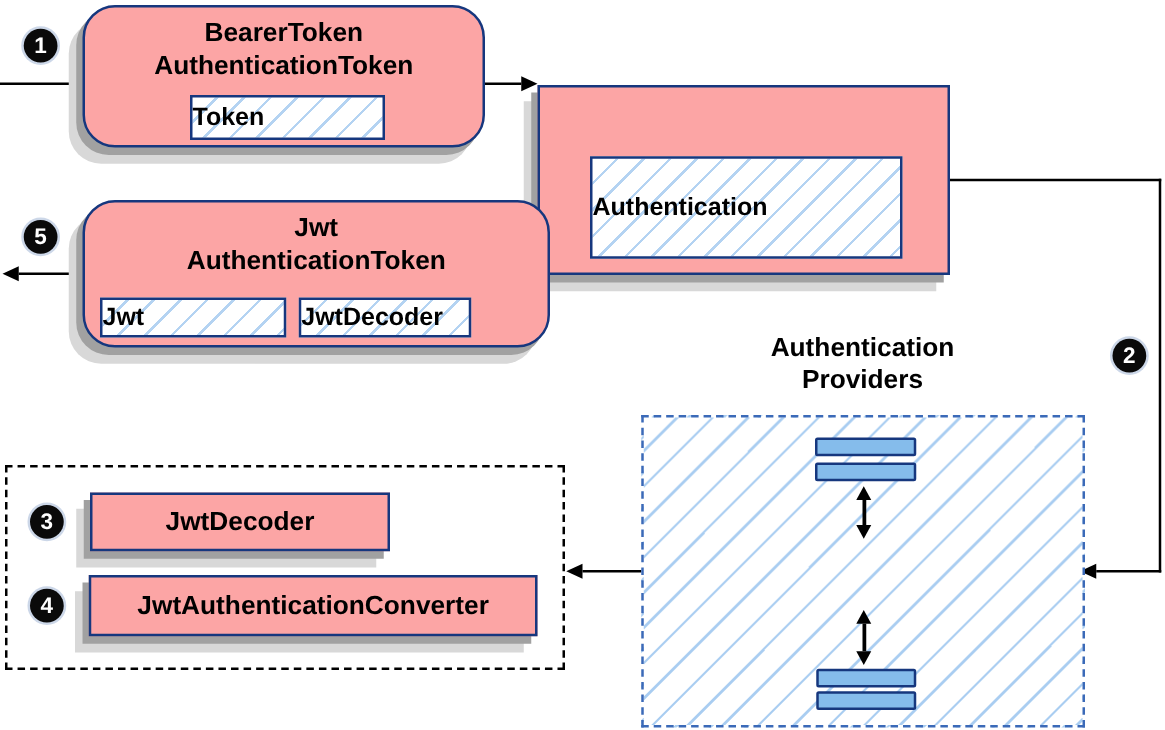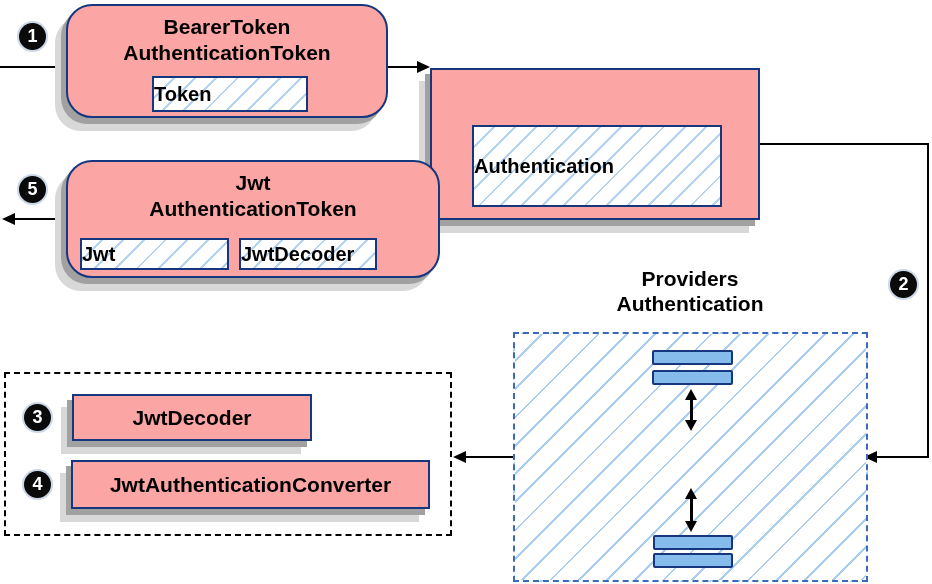--- a/index.html
+++ b/index.html
@@ -126,22 +126,22 @@
   <div class="ah ah-left" style="left:864px; top:451px;"></div>
 
   <div class="hline" style="left:466px; top:456px; width:62px;"></div>
   <div class="ah ah-left" style="left:453px; top:451px;"></div>
 
   <div class="hline" style="left:388px; top:218px; width:42px;"></div>
   <div class="hline" style="left:15px; top:218px; width:52px;"></div>
   <div class="ah ah-left" style="left:2px; top:213px;"></div>
 
   <div class="group-heading" style="left:555px; top:266px; width:270px;">
+    <div>Authentication</div>
     <div>Providers</div>
-    <div>Authentication</div>
   </div>
 
   <div class="providers-group" style="left:513px; top:332px; width:355px; height:250px;"></div>
 
   <div class="bar" style="left:652px; top:350px;"></div>
   <div class="bar" style="left:652px; top:370px;"></div>
 
   <div class="varrow" style="left:684px; top:389px; height:42px;">
     <div class="up"></div>
     <div class="stem"></div>

